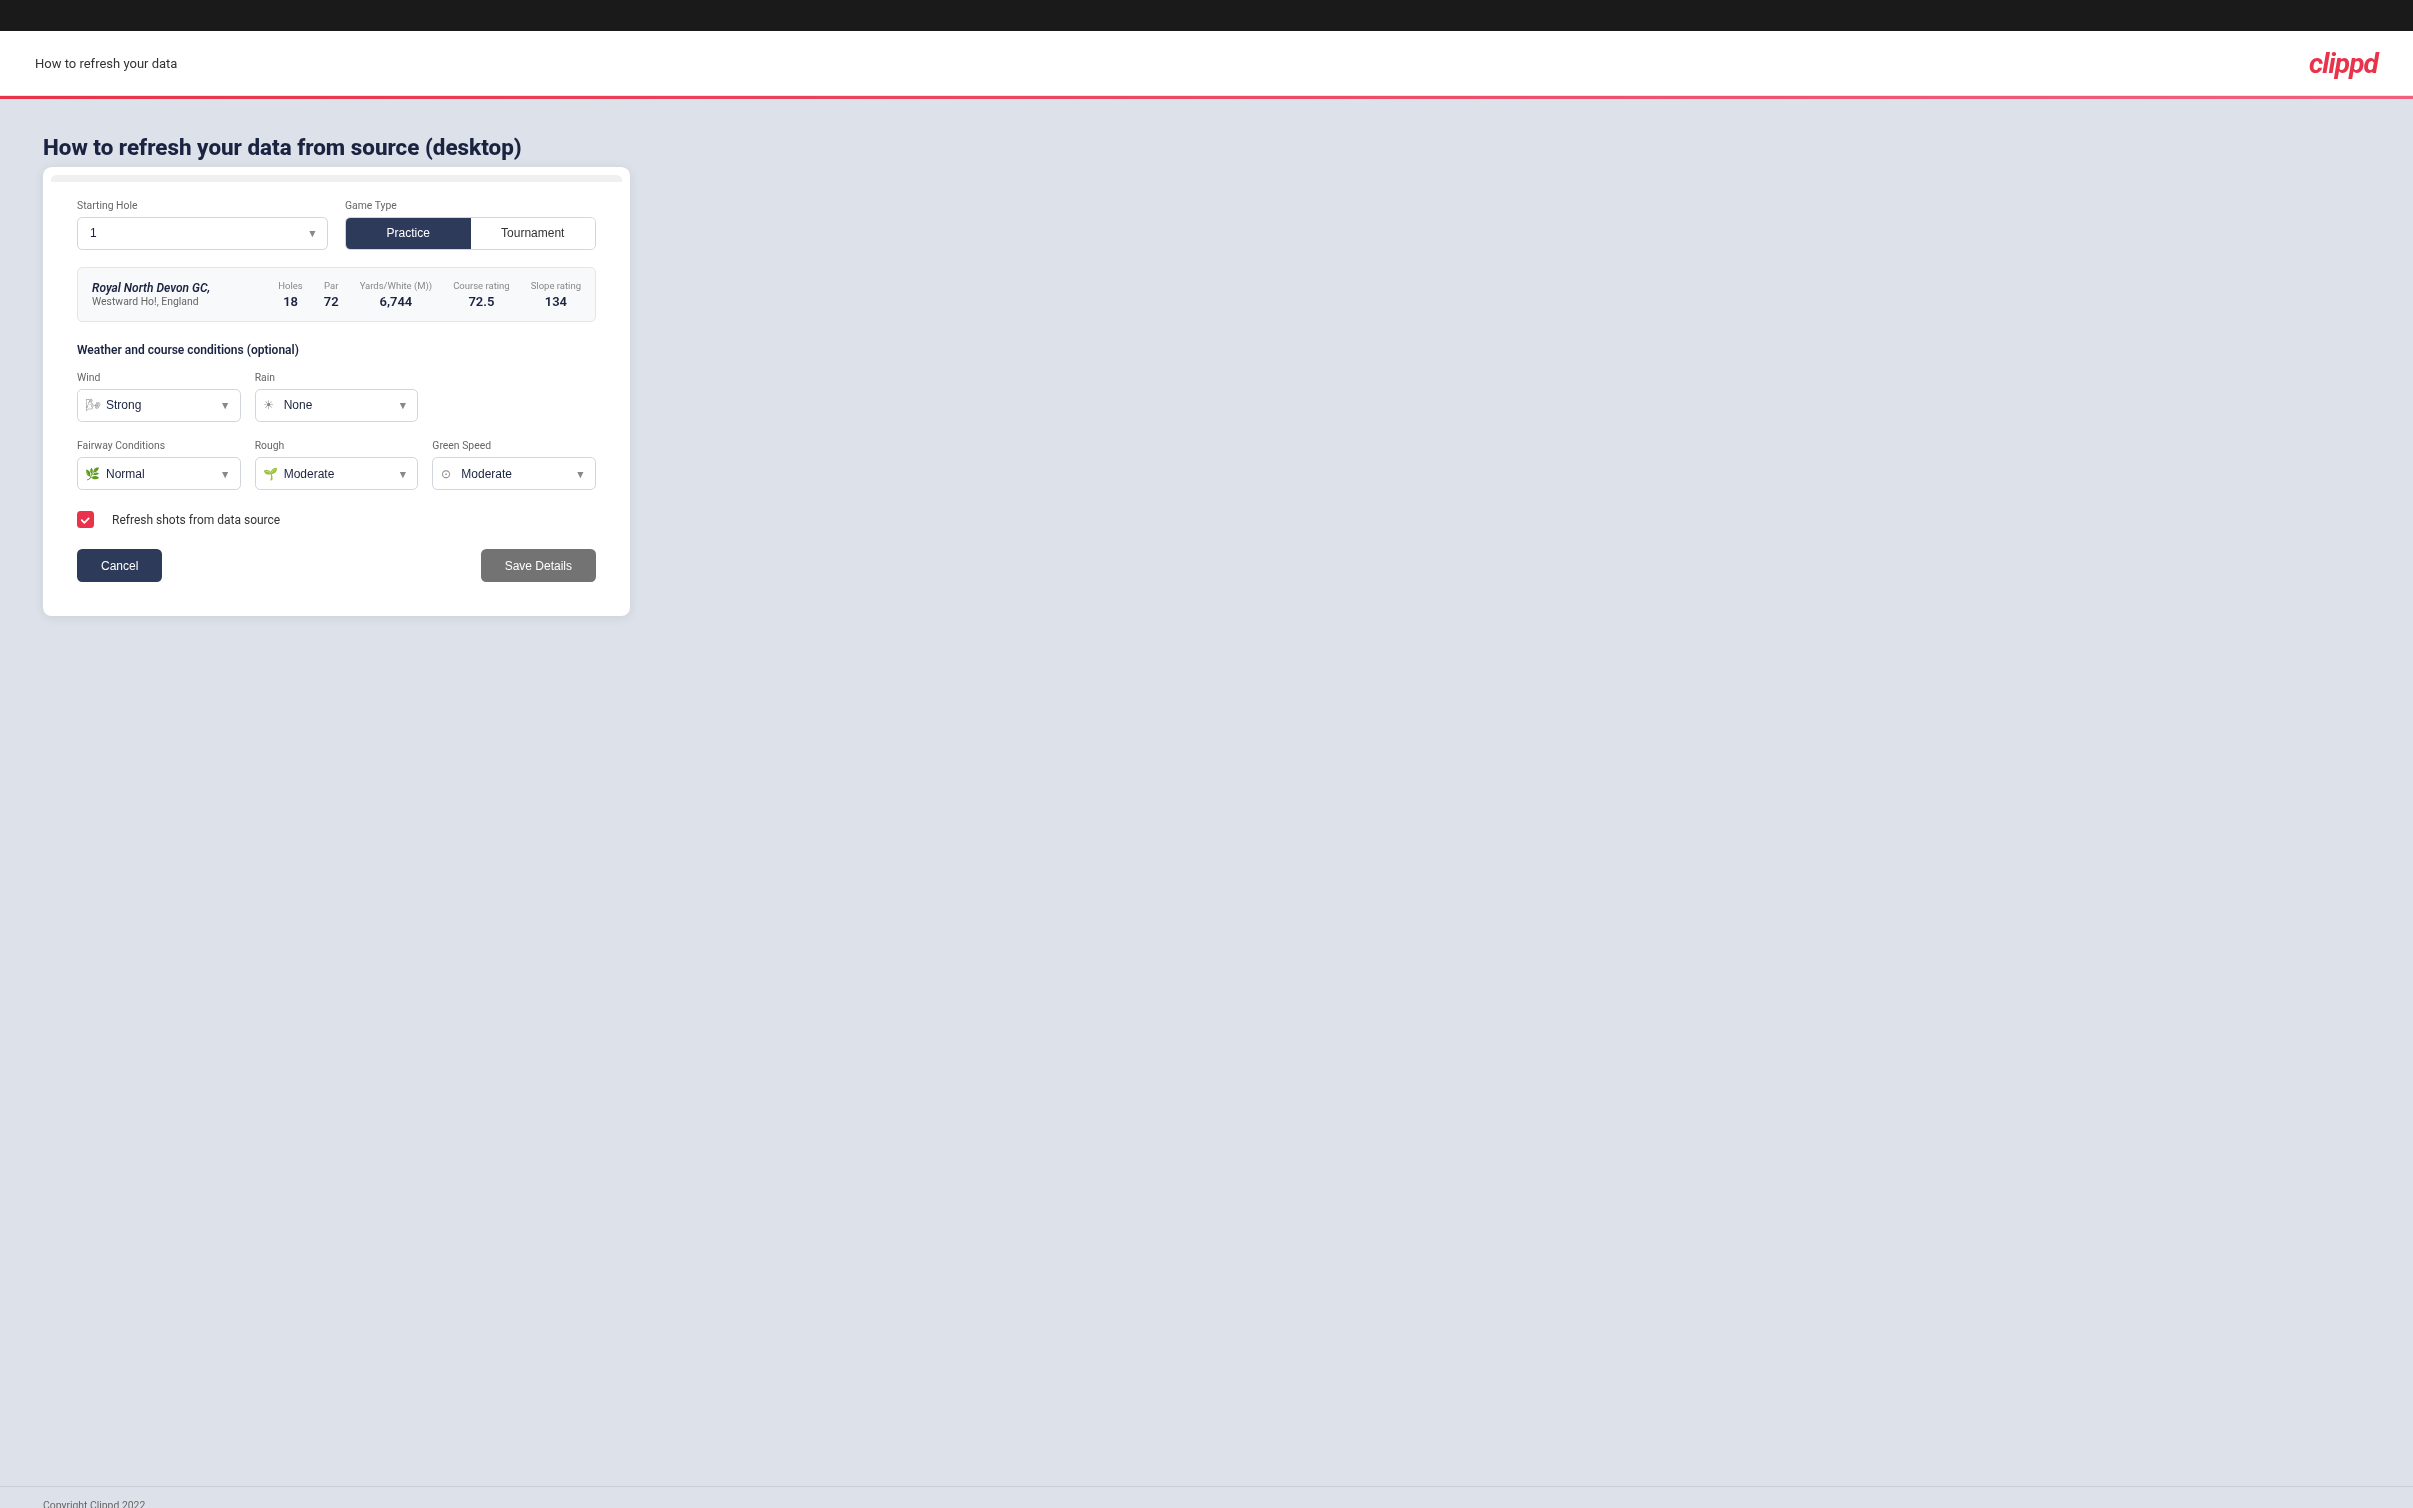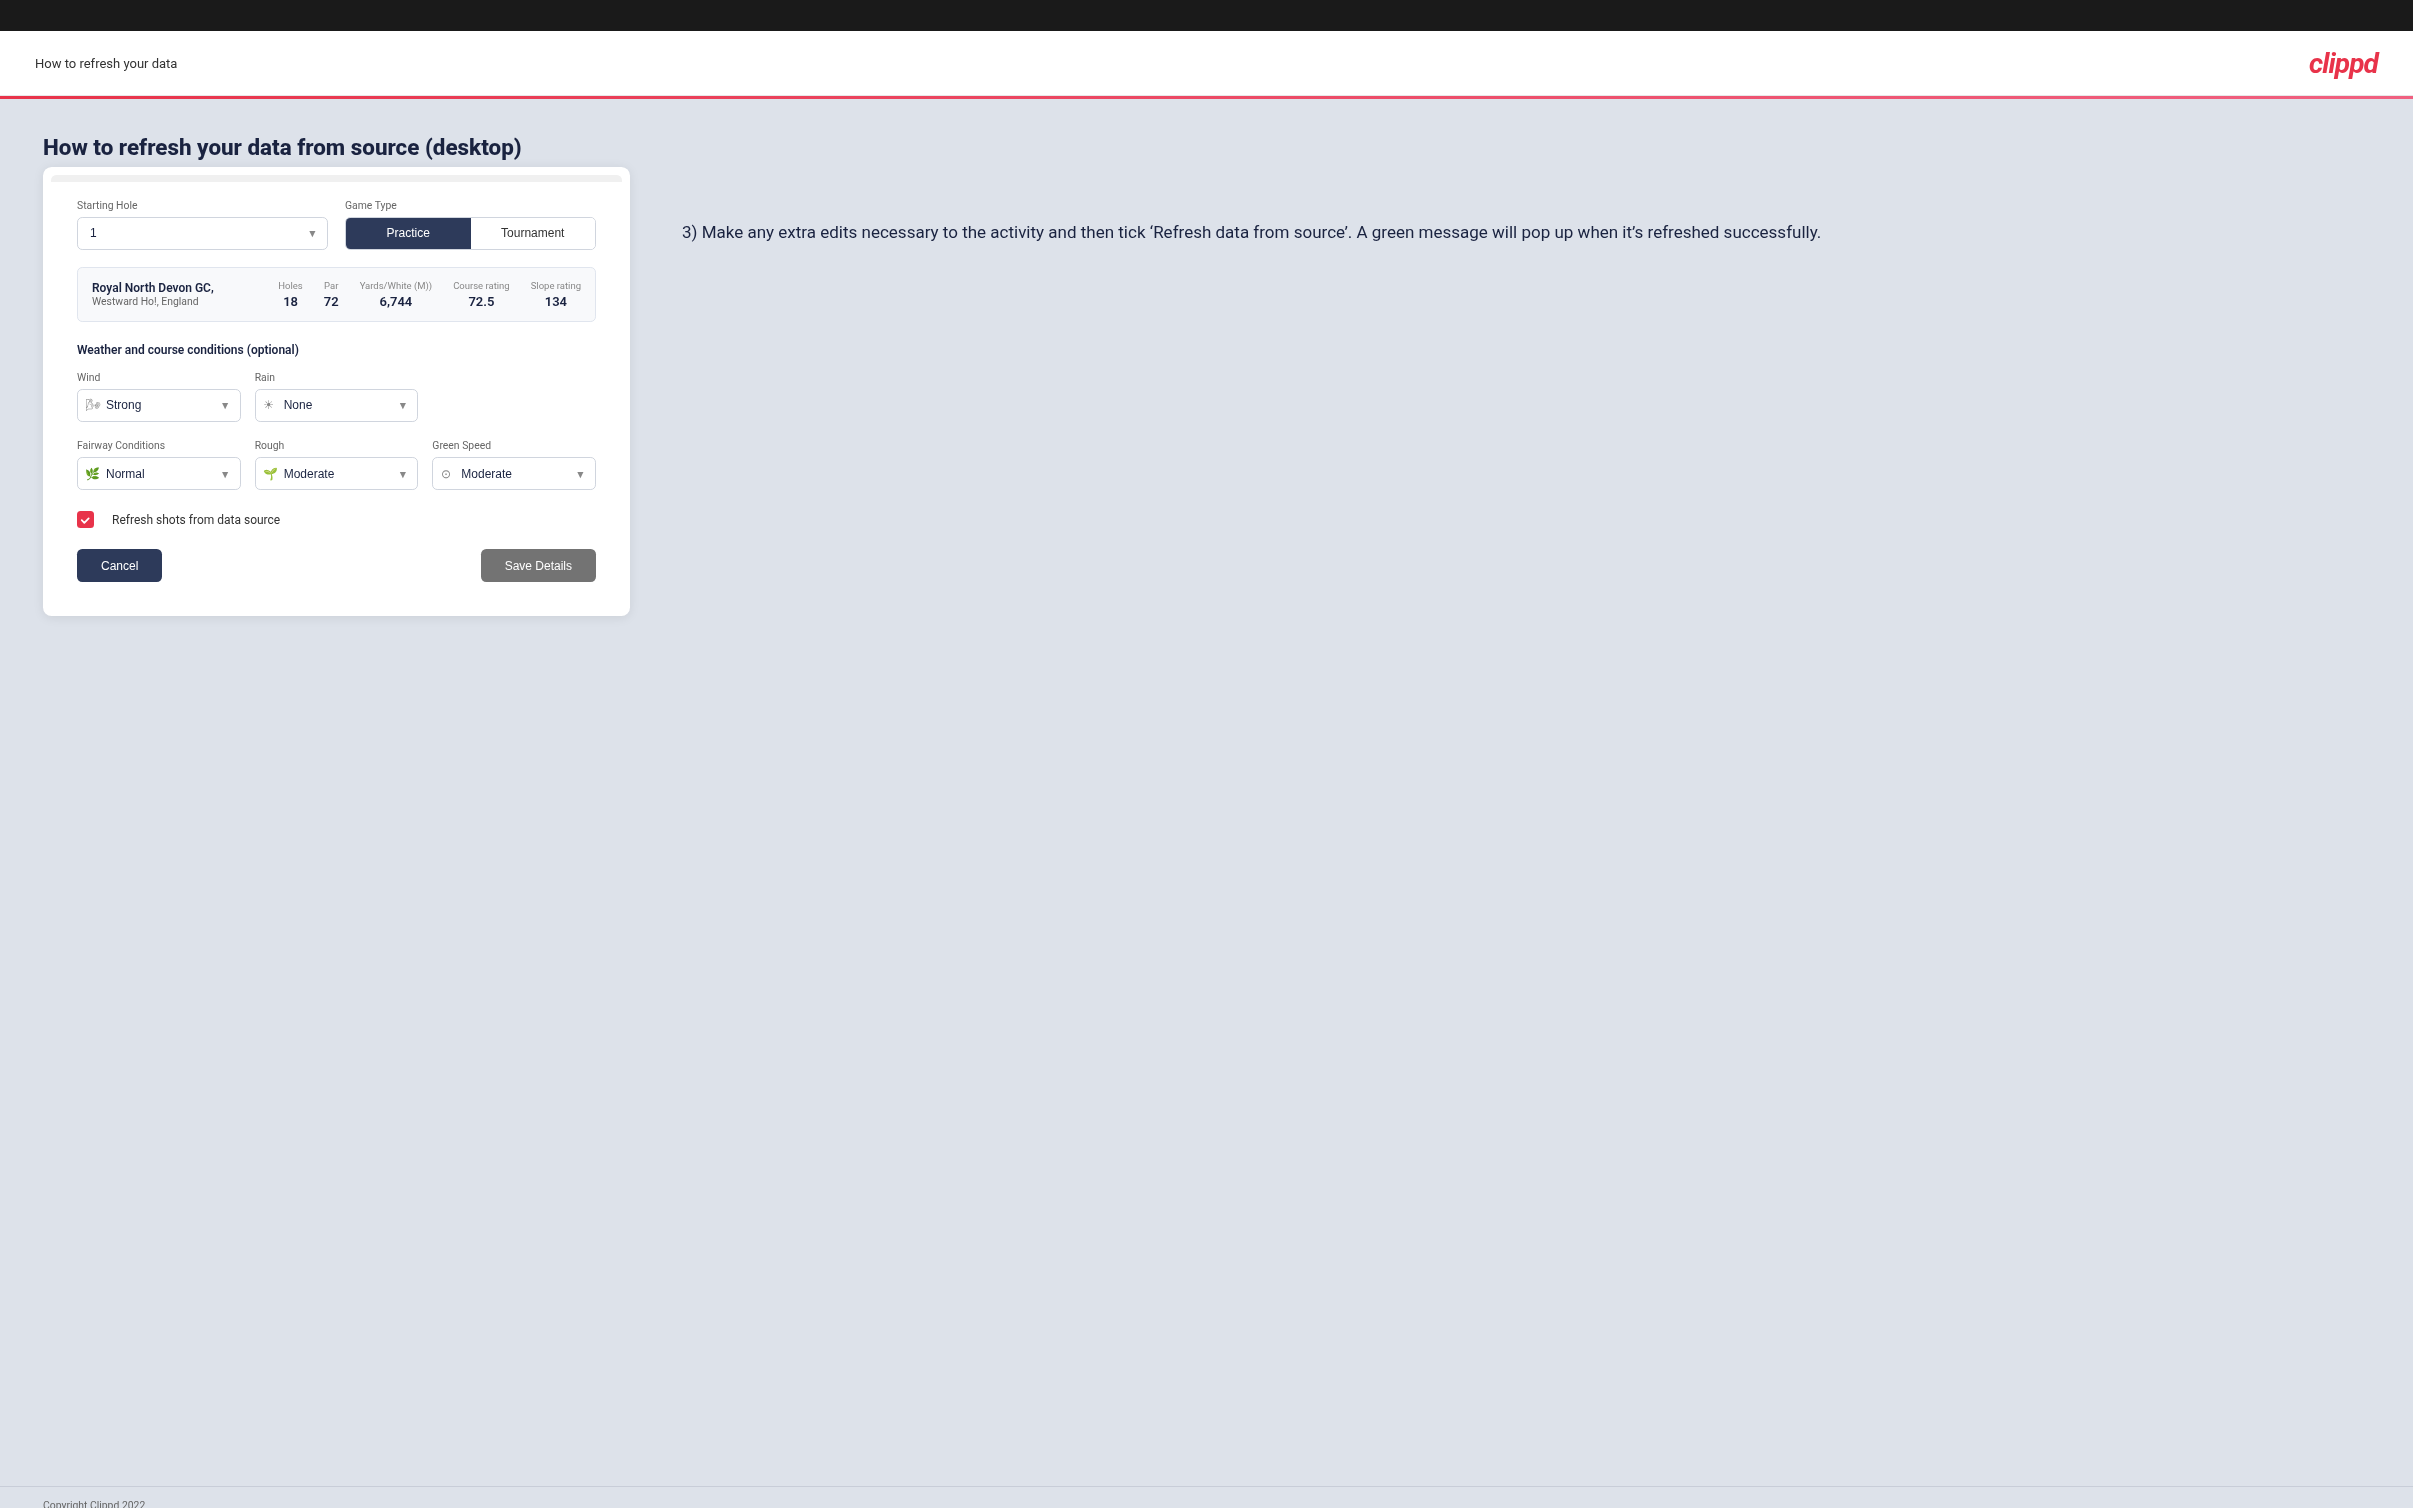--- a/index.html
+++ b/index.html
@@ -142,20 +142,21 @@
       align-items: center;
       gap: 0;
     }
     .course-info {
       flex: 1;
     }
     .course-name {
       font-size: 12px;
       font-weight: 600;
       color: #1a2340;
+      font-style: italic;
     }
     .course-location {
       font-size: 10.4px;
       color: #666;
     }
     .course-stats {
       display: flex;
       gap: 21px;
     }
     .stat-item {
@@ -425,23 +426,20 @@
         <span class="checkbox-label">Refresh shots from data source</span>
       </div>
 
       <div class="button-row">
         <button class="btn-cancel">Cancel</button>
         <button class="btn-save">Save Details</button>
       </div>
 
     </div>
 
-    <div class="side-note">
-      <p class="side-note-text">3) Make any extra edits necessary to the activity and then tick ‘Refresh data from source’. A green message will pop up when it’s refreshed successfully.</p>
-    </div>
 
   </div>
 </div>
 
 <div class="footer">
   <span>Copyright Clippd 2022</span>
 </div>
 
 
 </body></html>

